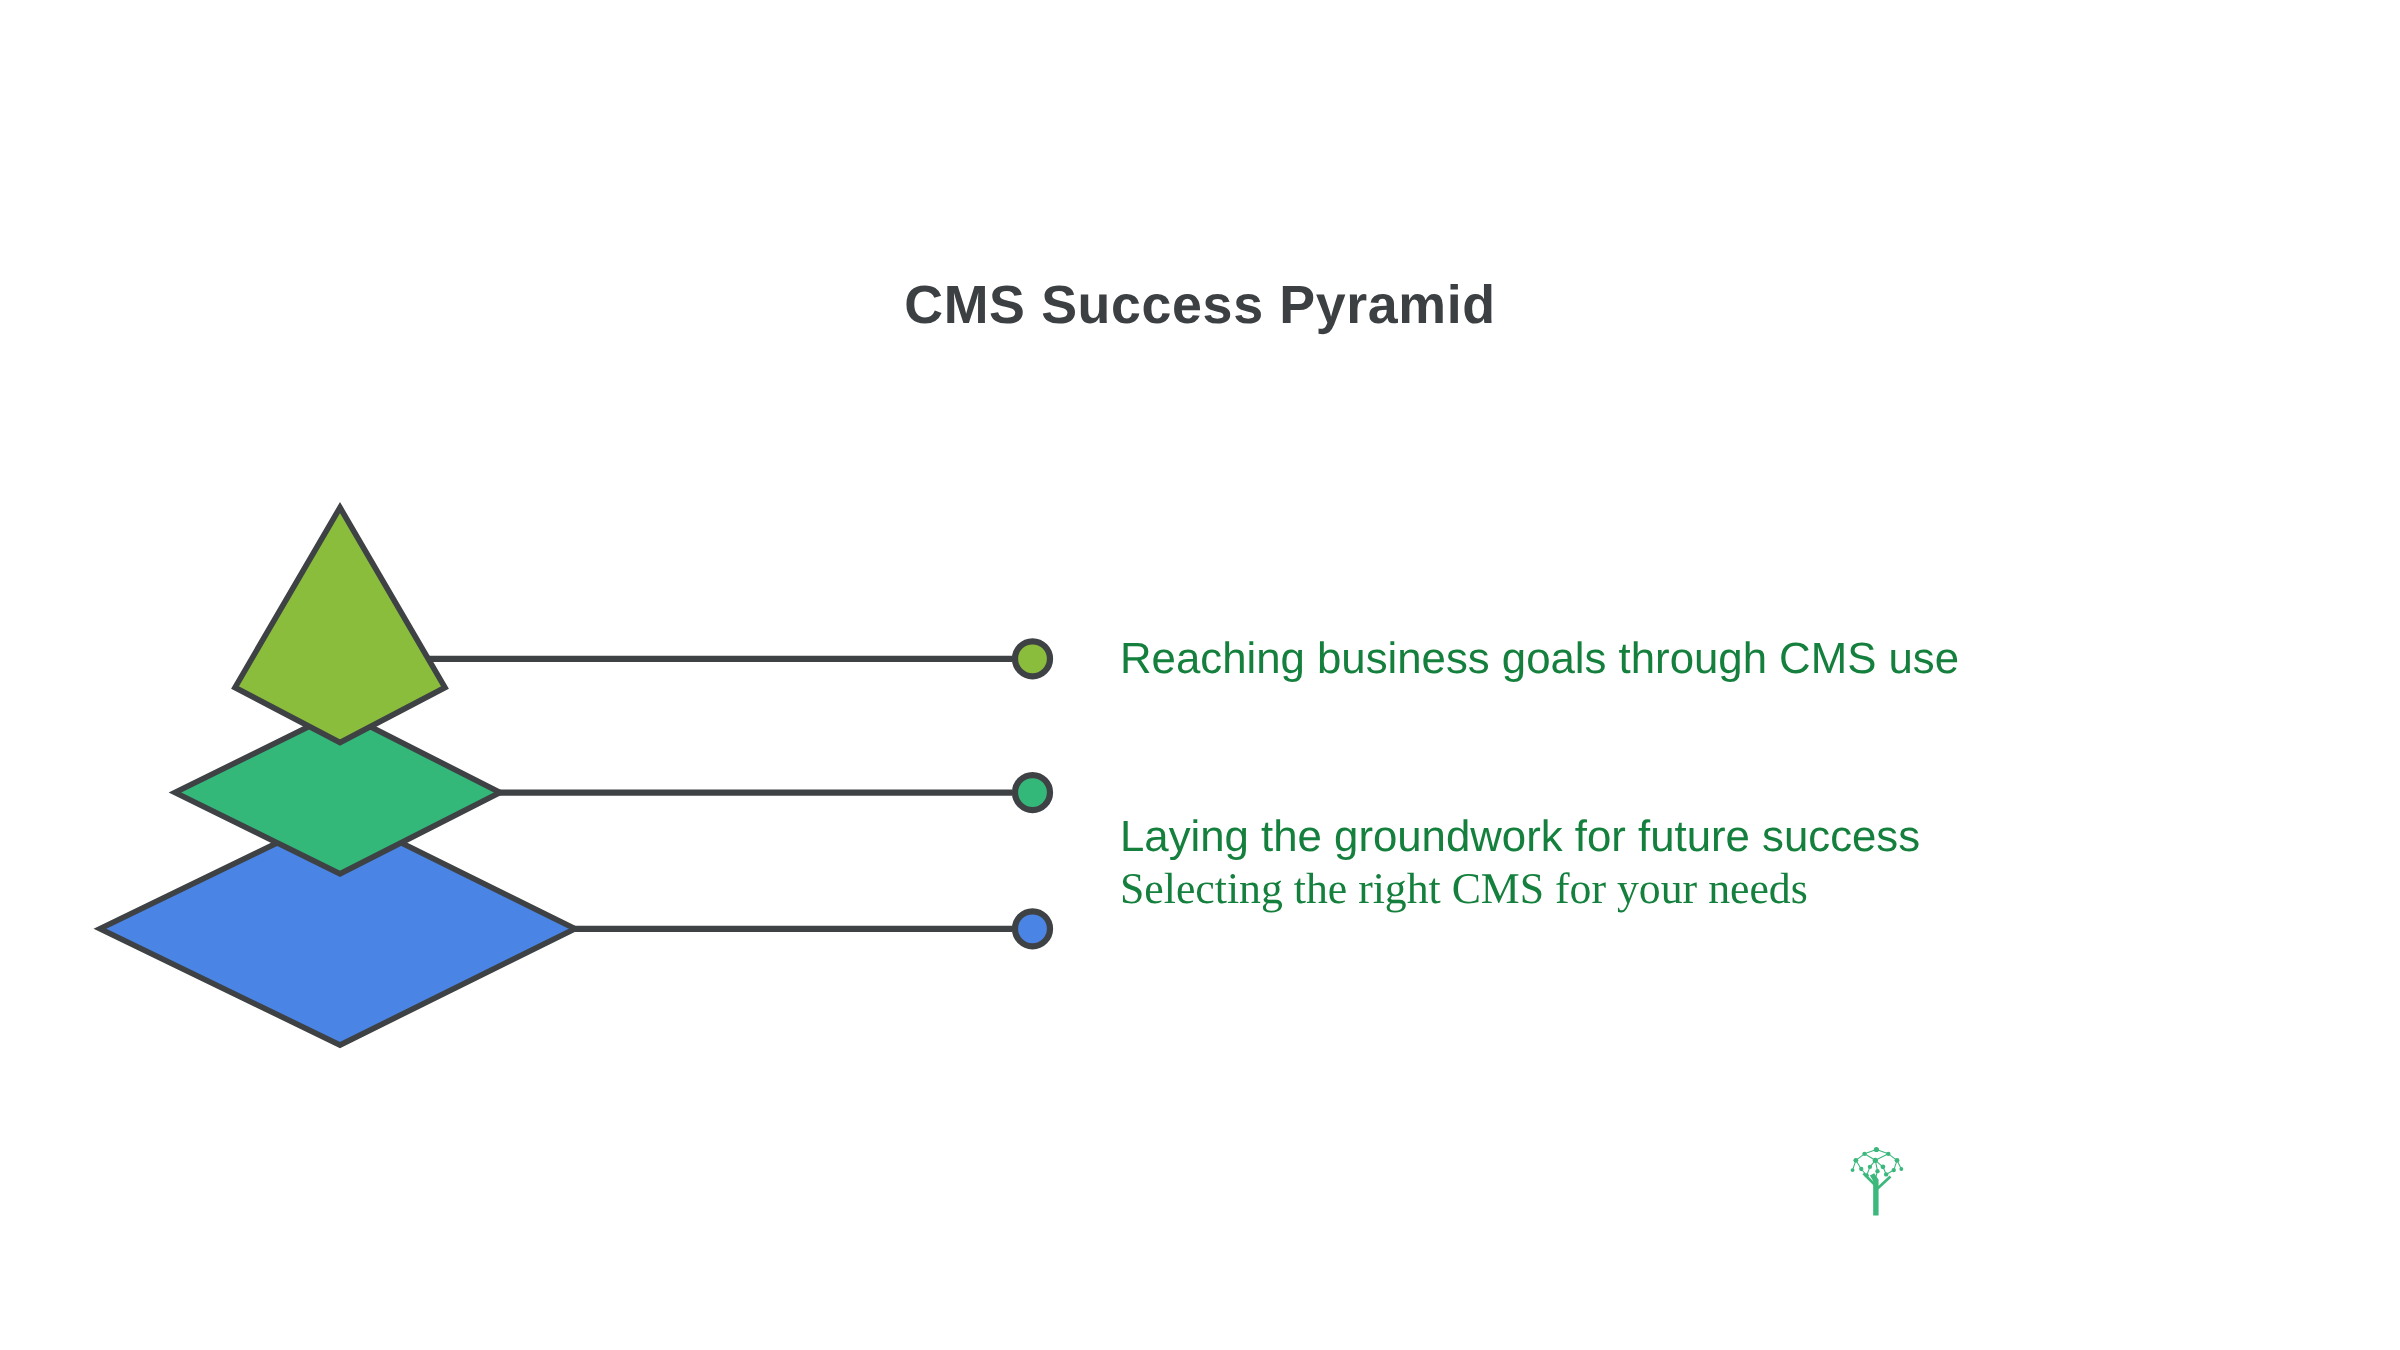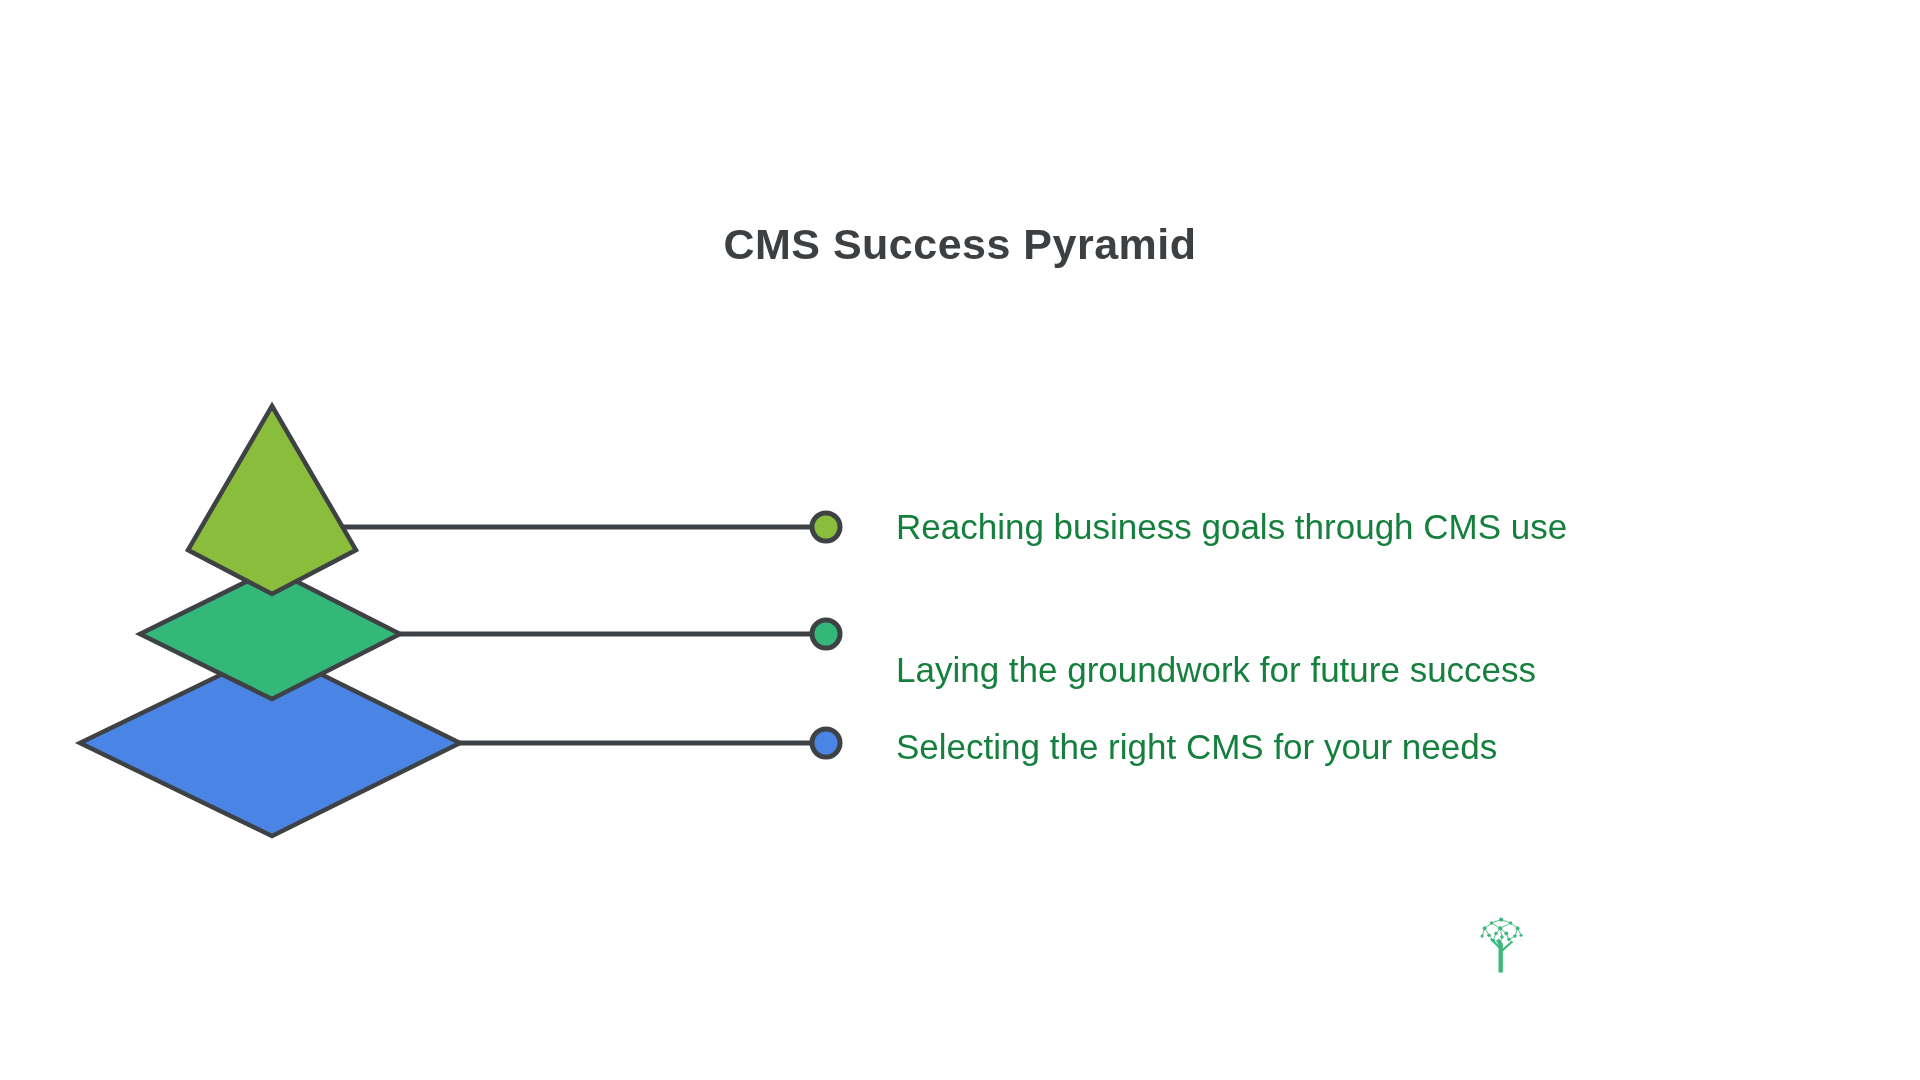--- a/index.html
+++ b/index.html
@@ -35,21 +35,21 @@
     position: absolute;
     left: 896px;
     height: 60px;
     line-height: 60px;
     font-size: 35px;
     color: #15803d;
     white-space: nowrap;
   }
   .label-1 { top: 497px; }
   .label-2 { top: 596px; margin-top: 44px; }
-  .label-3 { top: 717px; }
+  .label-3 { top: 681px; font-family: Liberation Serif, serif; }
 
   .logo {
     position: absolute;
     left: 1476px;
     top: 912px;
     display: flex;
     align-items: flex-start;
     gap: 9px;
   }
   .tree-icon { width: 52px; height: 62px; display: block; }

